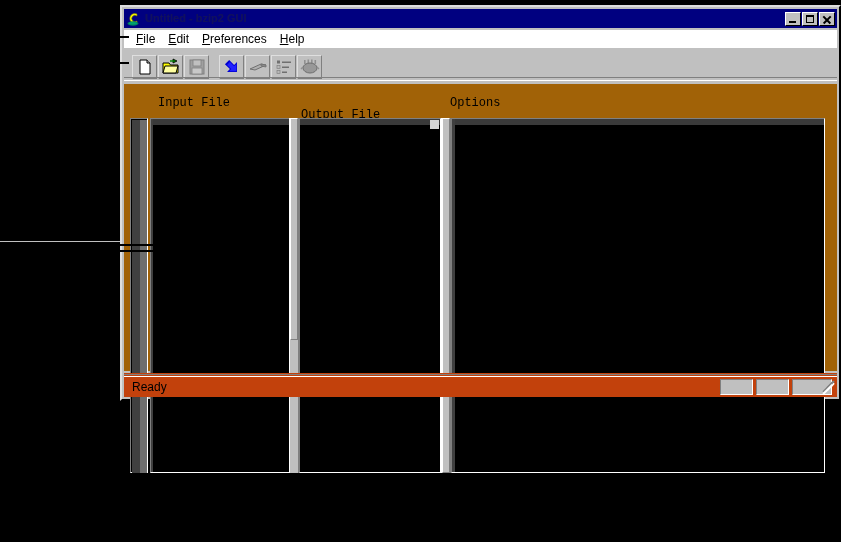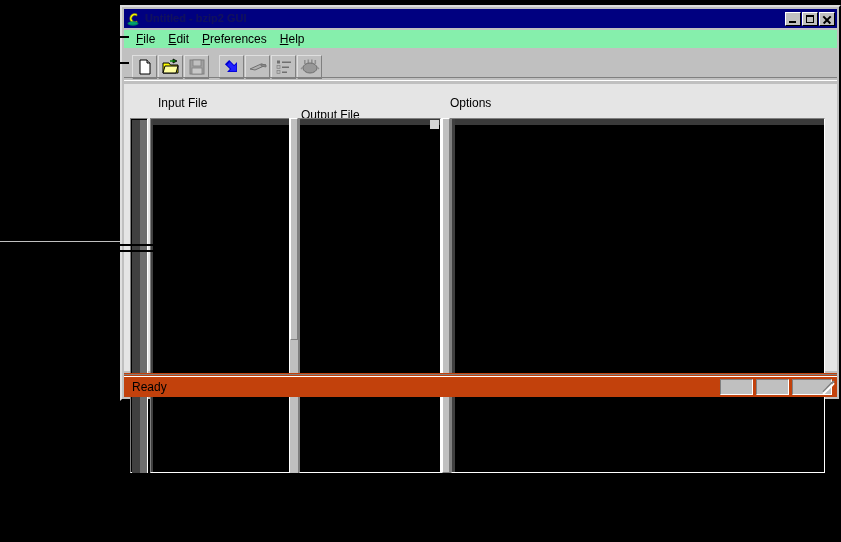--- a/index.html
+++ b/index.html
@@ -130,21 +130,21 @@
     align-items: center;
   }
 
   
   #menubar {
     position: absolute;
     left: 2px;
     top: 23px;
     right: 2px;
     height: 18px;
-    background: #86efac;
+    background: #ffffff;
     display: flex;
     align-items: center;
     padding-left: 6px;
     box-sizing: border-box;
   }
   .menu-item {
     font-size: 12px;
     color: #000000;
     padding: 1px 7px 1px 6px;
     line-height: 14px;
@@ -196,22 +196,23 @@
   }
   .tb-gap { width: 9px; height: 24px; }
 
   
   #client {
     position: absolute;
     left: 2px;
     top: 77px;
     right: 2px;
     bottom: 28px;
-    background: #e5e5e5;
-    box-sizing: border-box;
+    background: #a16207;
+    box-sizing: border-box;
+    font-family: Liberation Mono, monospace;
   }
 
   .panel-label {
     position: absolute;
     font-size: 12px;
     color: #000000;
     line-height: 14px;
     white-space: nowrap;
   }
 

